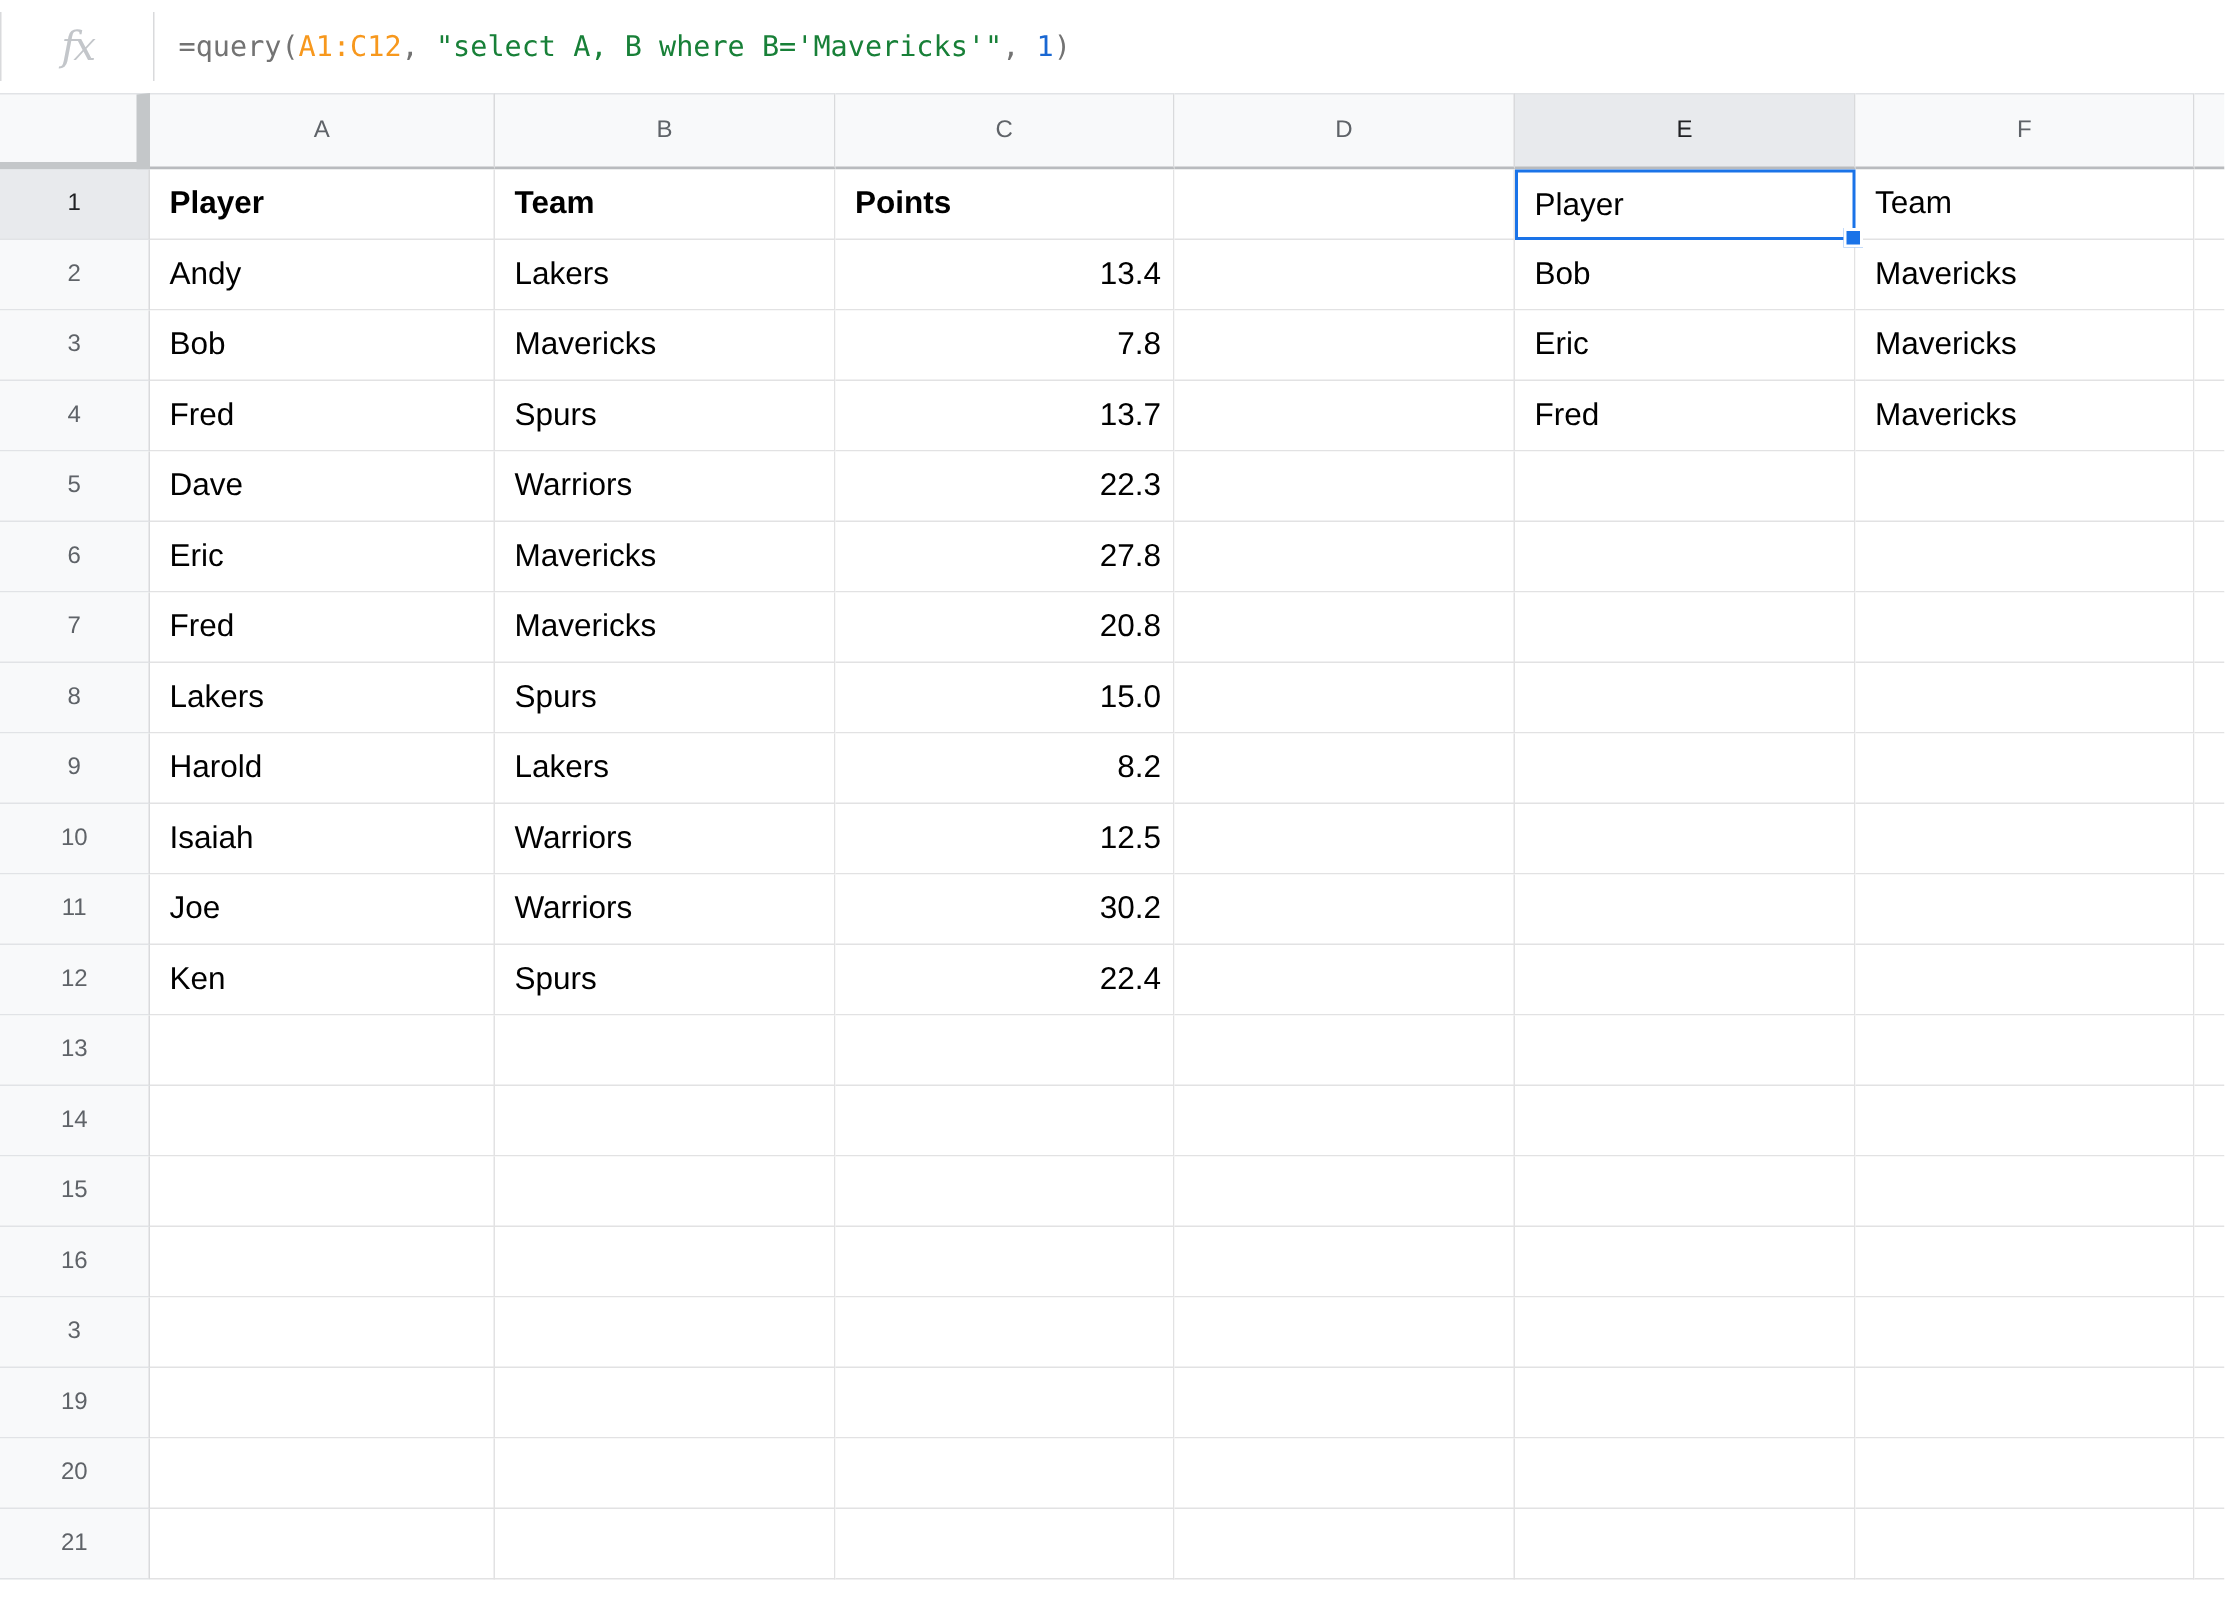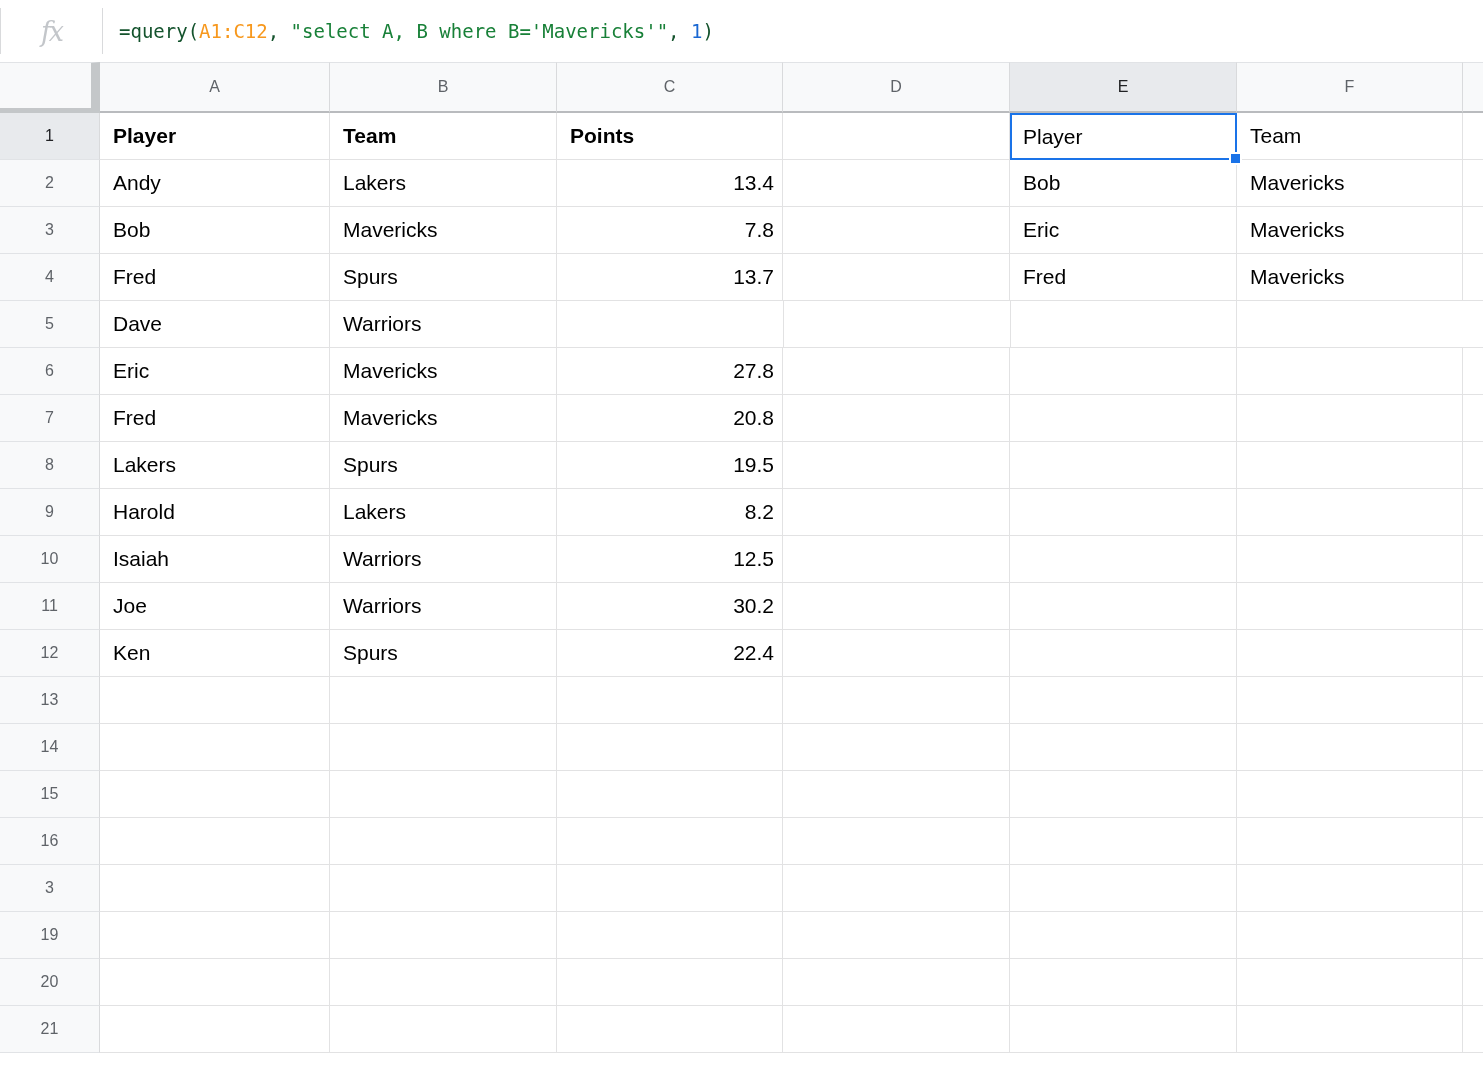--- a/index.html
+++ b/index.html
@@ -12,21 +12,21 @@
     align-items: center; padding-left: 15px; font-size: 16px; color: #202124; cursor: pointer; }
   .dropdown-arrow { position: absolute; right: 20px; top: 50%; margin-top: -3px;
     width: 0; height: 0; border-left: 6px solid transparent; border-right: 6px solid transparent;
     border-top: 7px solid #80868b; }
   .vdivider { width: 1px; height: 46px; background: #d9dadc; }
   .fx-box { width: 101px; height: 100%; display: flex; align-items: center; justify-content: center; }
   .fx-glyph { font-family: "DejaVu Serif", serif; font-style: italic; font-size: 27px;
     color: #c3c6ca; letter-spacing: -2px; }
   .formula-input { flex: 1; padding-left: 16px; font-family: "DejaVu Sans Mono", monospace;
     font-size: 19px; color: #000; white-space: pre; cursor: text; }
-  .tok-plain  { color: #14532d; }
+  .tok-plain  { color: #737373; }
   .tok-range  { color: #f7981d; }
   .tok-string { color: #188038; }
   .tok-number { color: #1967d2; }
 
   
   .grid { width: 100%; }
   .header-row { display: flex; height: 51px; }
   .corner-box { width: 100px; height: 100%; background: #f8f9fa;
     border-top: 1px solid #e1e3e6;
     border-right: 9px solid #c4c7c9; border-bottom: 5px solid #c4c7c9; cursor: pointer; }
@@ -115,20 +115,21 @@
         <div class="cell num" style="width: 226px;">13.7</div>
         <div class="cell" style="width: 227px;"></div>
         <div class="cell" style="width: 227px;">Fred</div>
         <div class="cell" style="width: 226px;">Mavericks</div>
         <div class="cell sliver"></div>
       </div>
       <div class="grid-row">
         <div class="row-num">5</div>
         <div class="cell" style="width: 230px;">Dave</div>
         <div class="cell" style="width: 227px;">Warriors</div>
+        <div class="cell num" style="width: 226px;">22.3</div>
         <div class="cell" style="width: 227px;"></div>
         <div class="cell" style="width: 227px;"></div>
         <div class="cell" style="width: 226px;"></div>
         <div class="cell sliver"></div>
       </div>
       <div class="grid-row">
         <div class="row-num">6</div>
         <div class="cell" style="width: 230px;">Eric</div>
         <div class="cell" style="width: 227px;">Mavericks</div>
         <div class="cell num" style="width: 226px;">27.8</div>
@@ -144,21 +145,21 @@
         <div class="cell num" style="width: 226px;">20.8</div>
         <div class="cell" style="width: 227px;"></div>
         <div class="cell" style="width: 227px;"></div>
         <div class="cell" style="width: 226px;"></div>
         <div class="cell sliver"></div>
       </div>
       <div class="grid-row">
         <div class="row-num">8</div>
         <div class="cell" style="width: 230px;">Lakers</div>
         <div class="cell" style="width: 227px;">Spurs</div>
-        <div class="cell num" style="width: 226px;">19.5</div>
+        <div class="cell num" style="width: 226px;">15.0</div>
         <div class="cell" style="width: 227px;"></div>
         <div class="cell" style="width: 227px;"></div>
         <div class="cell" style="width: 226px;"></div>
         <div class="cell sliver"></div>
       </div>
       <div class="grid-row">
         <div class="row-num">9</div>
         <div class="cell" style="width: 230px;">Harold</div>
         <div class="cell" style="width: 227px;">Lakers</div>
         <div class="cell num" style="width: 226px;">8.2</div>

